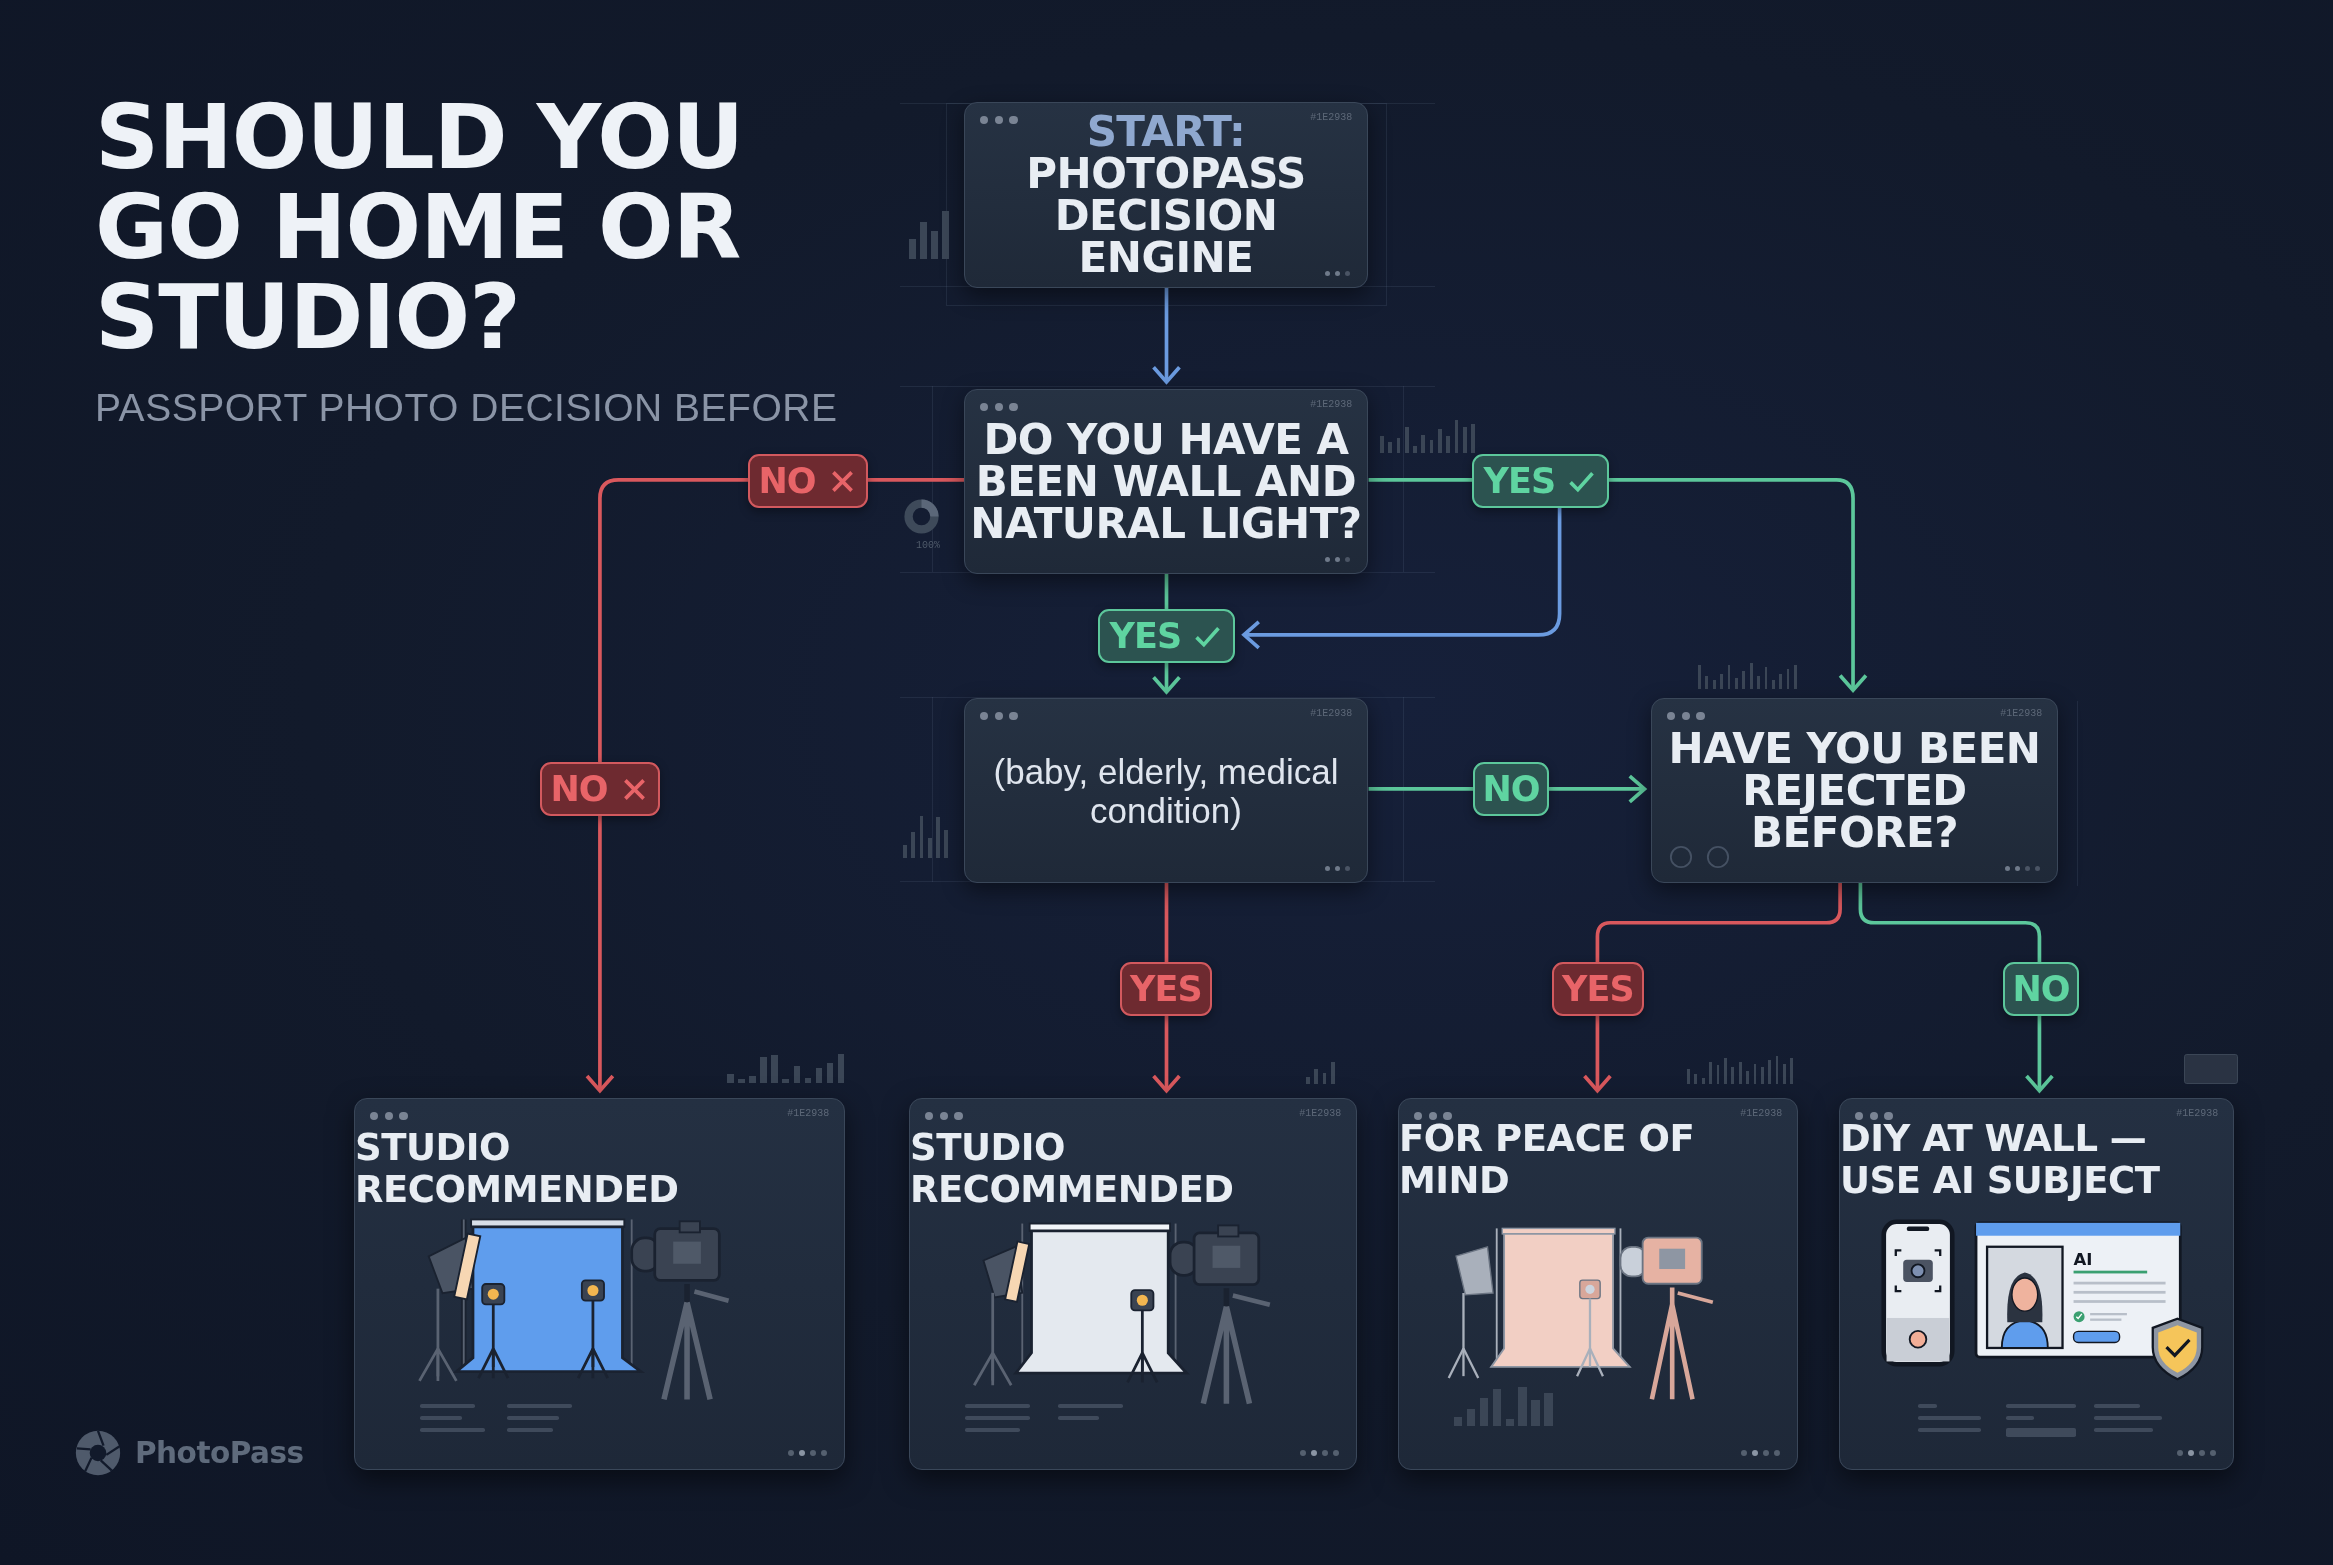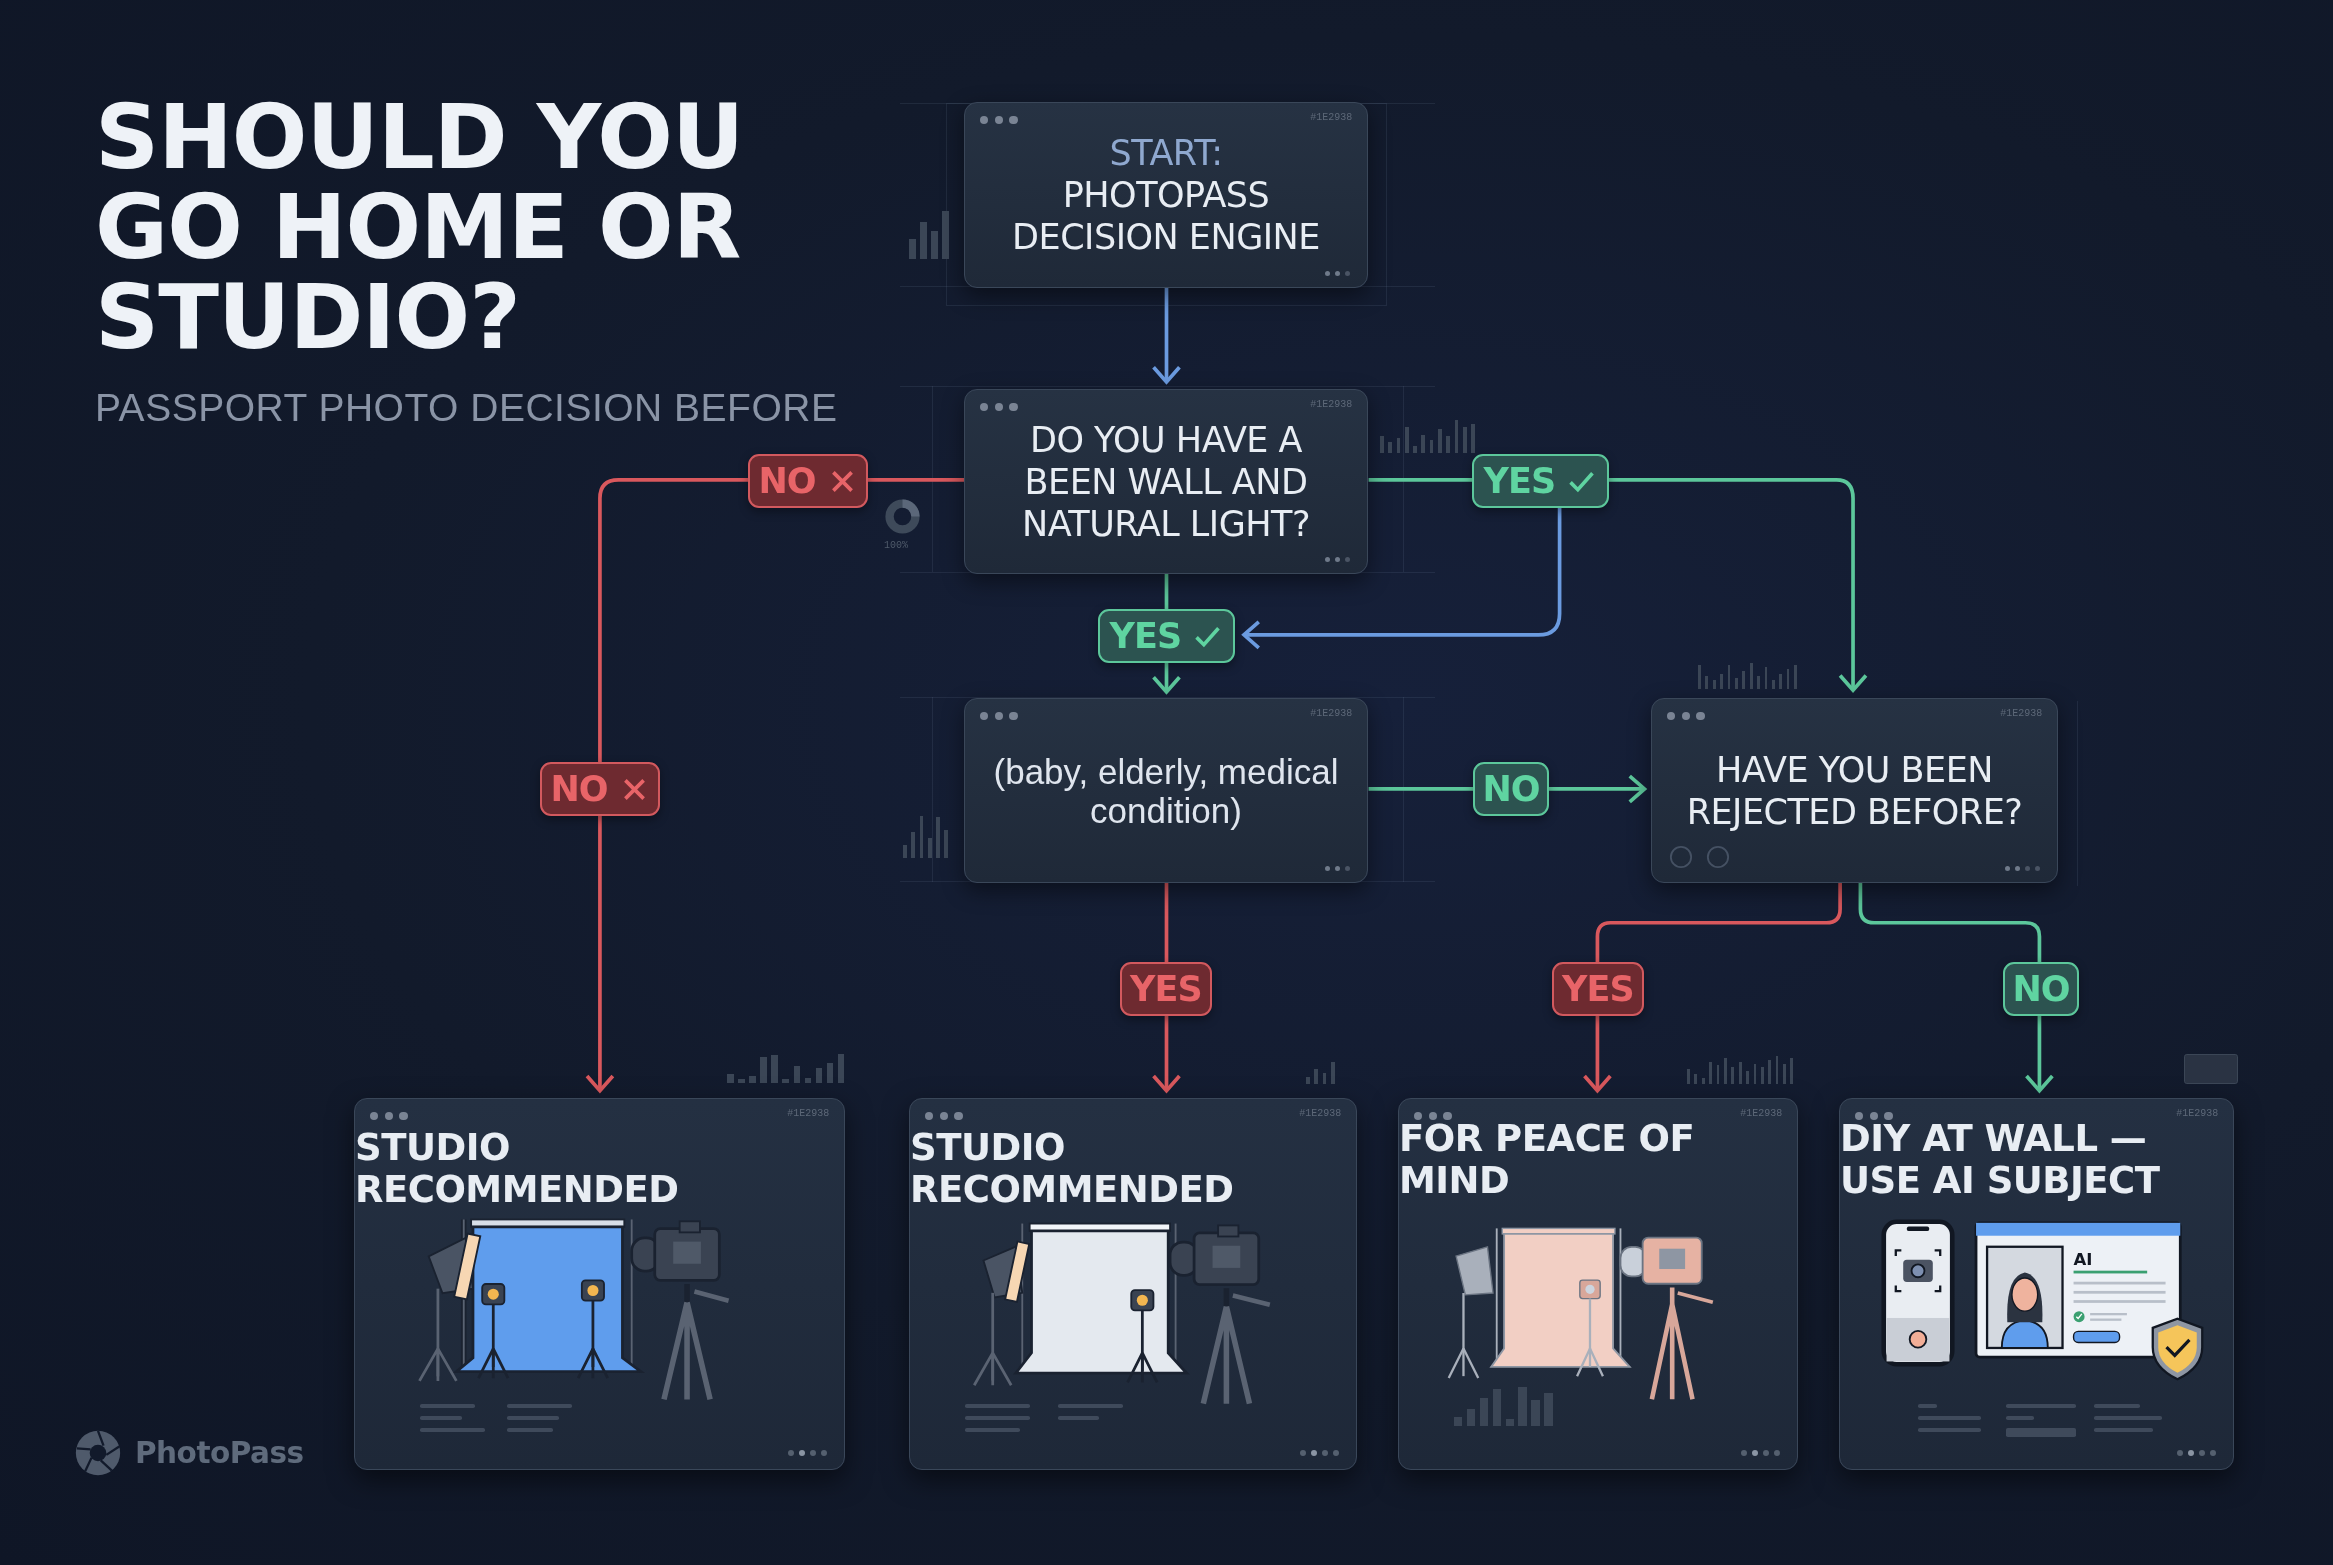--- a/index.html
+++ b/index.html
@@ -45,21 +45,21 @@
   .node .hex {
     position: absolute; right: 14.8px; top: 9.2px;
     font-family: "Liberation Mono", monospace; font-size: 10px; color: #5d6878;
   }
   .node .bdots { position: absolute; right: 16.6px; bottom: 11px; display: flex; gap: 4.6px; }
   .node .bdots span { width: 5.5px; height: 5.5px; border-radius: 50%; background: #6f7a8a; }
   .node .bdots span.dim { background: #4a5464; }
 
   .node-text {
     font-family: "DejaVu Sans", sans-serif;
-    font-weight: normal; font-size: 35px; line-height: 42px;
+    font-weight: bold; font-size: 42px; line-height: 42px;
     color: #e8edf3; letter-spacing: -0.5px;
   }
   .node-text .accent { color: #8fa8cf; }
   .node-sub {
     font-family: "Liberation Sans", sans-serif;
     font-size: 35px; line-height: 39px; color: #dfe5ee;
   }
 
   
   .pill {
@@ -199,21 +199,21 @@
     <span style="height:22px;width:2.8px"></span>
     <span style="height:13px;width:2.8px"></span>
     <span style="height:20px;width:2.8px"></span>
     <span style="height:16.6px;width:2.8px"></span>
     <span style="height:24px;width:2.8px"></span>
     <span style="height:28px;width:2.8px"></span>
     <span style="height:20px;width:2.8px"></span>
     <span style="height:26px;width:2.8px"></span>
 </div>
 
-<div class="abs" style="left:884px;top:498px;text-align:left;">
+<div class="abs" style="left:903px;top:498px;text-align:right;">
   <svg width="37" height="37" viewBox="0 0 40 40">
     <circle cx="20" cy="20" r="14" fill="none" stroke="#3e4a5a" stroke-width="9"></circle>
     <path d="M20 6 A14 14 0 0 1 34 20" fill="none" stroke="#5b6779" stroke-width="9"></path>
   </svg>
   <div style="font-family:'Liberation Mono',monospace;font-size:10px;color:#4f5a6a;margin-top:1.8px;">100%</div>
 </div>
 
 <svg class="abs" style="left:0;top:0;" width="2333" height="1565" viewBox="0 0 2528 1696">
   <defs>
     <marker id="ah-blue" markerWidth="14" markerHeight="14" refX="7" refY="7" orient="auto" markerUnits="userSpaceOnUse">

